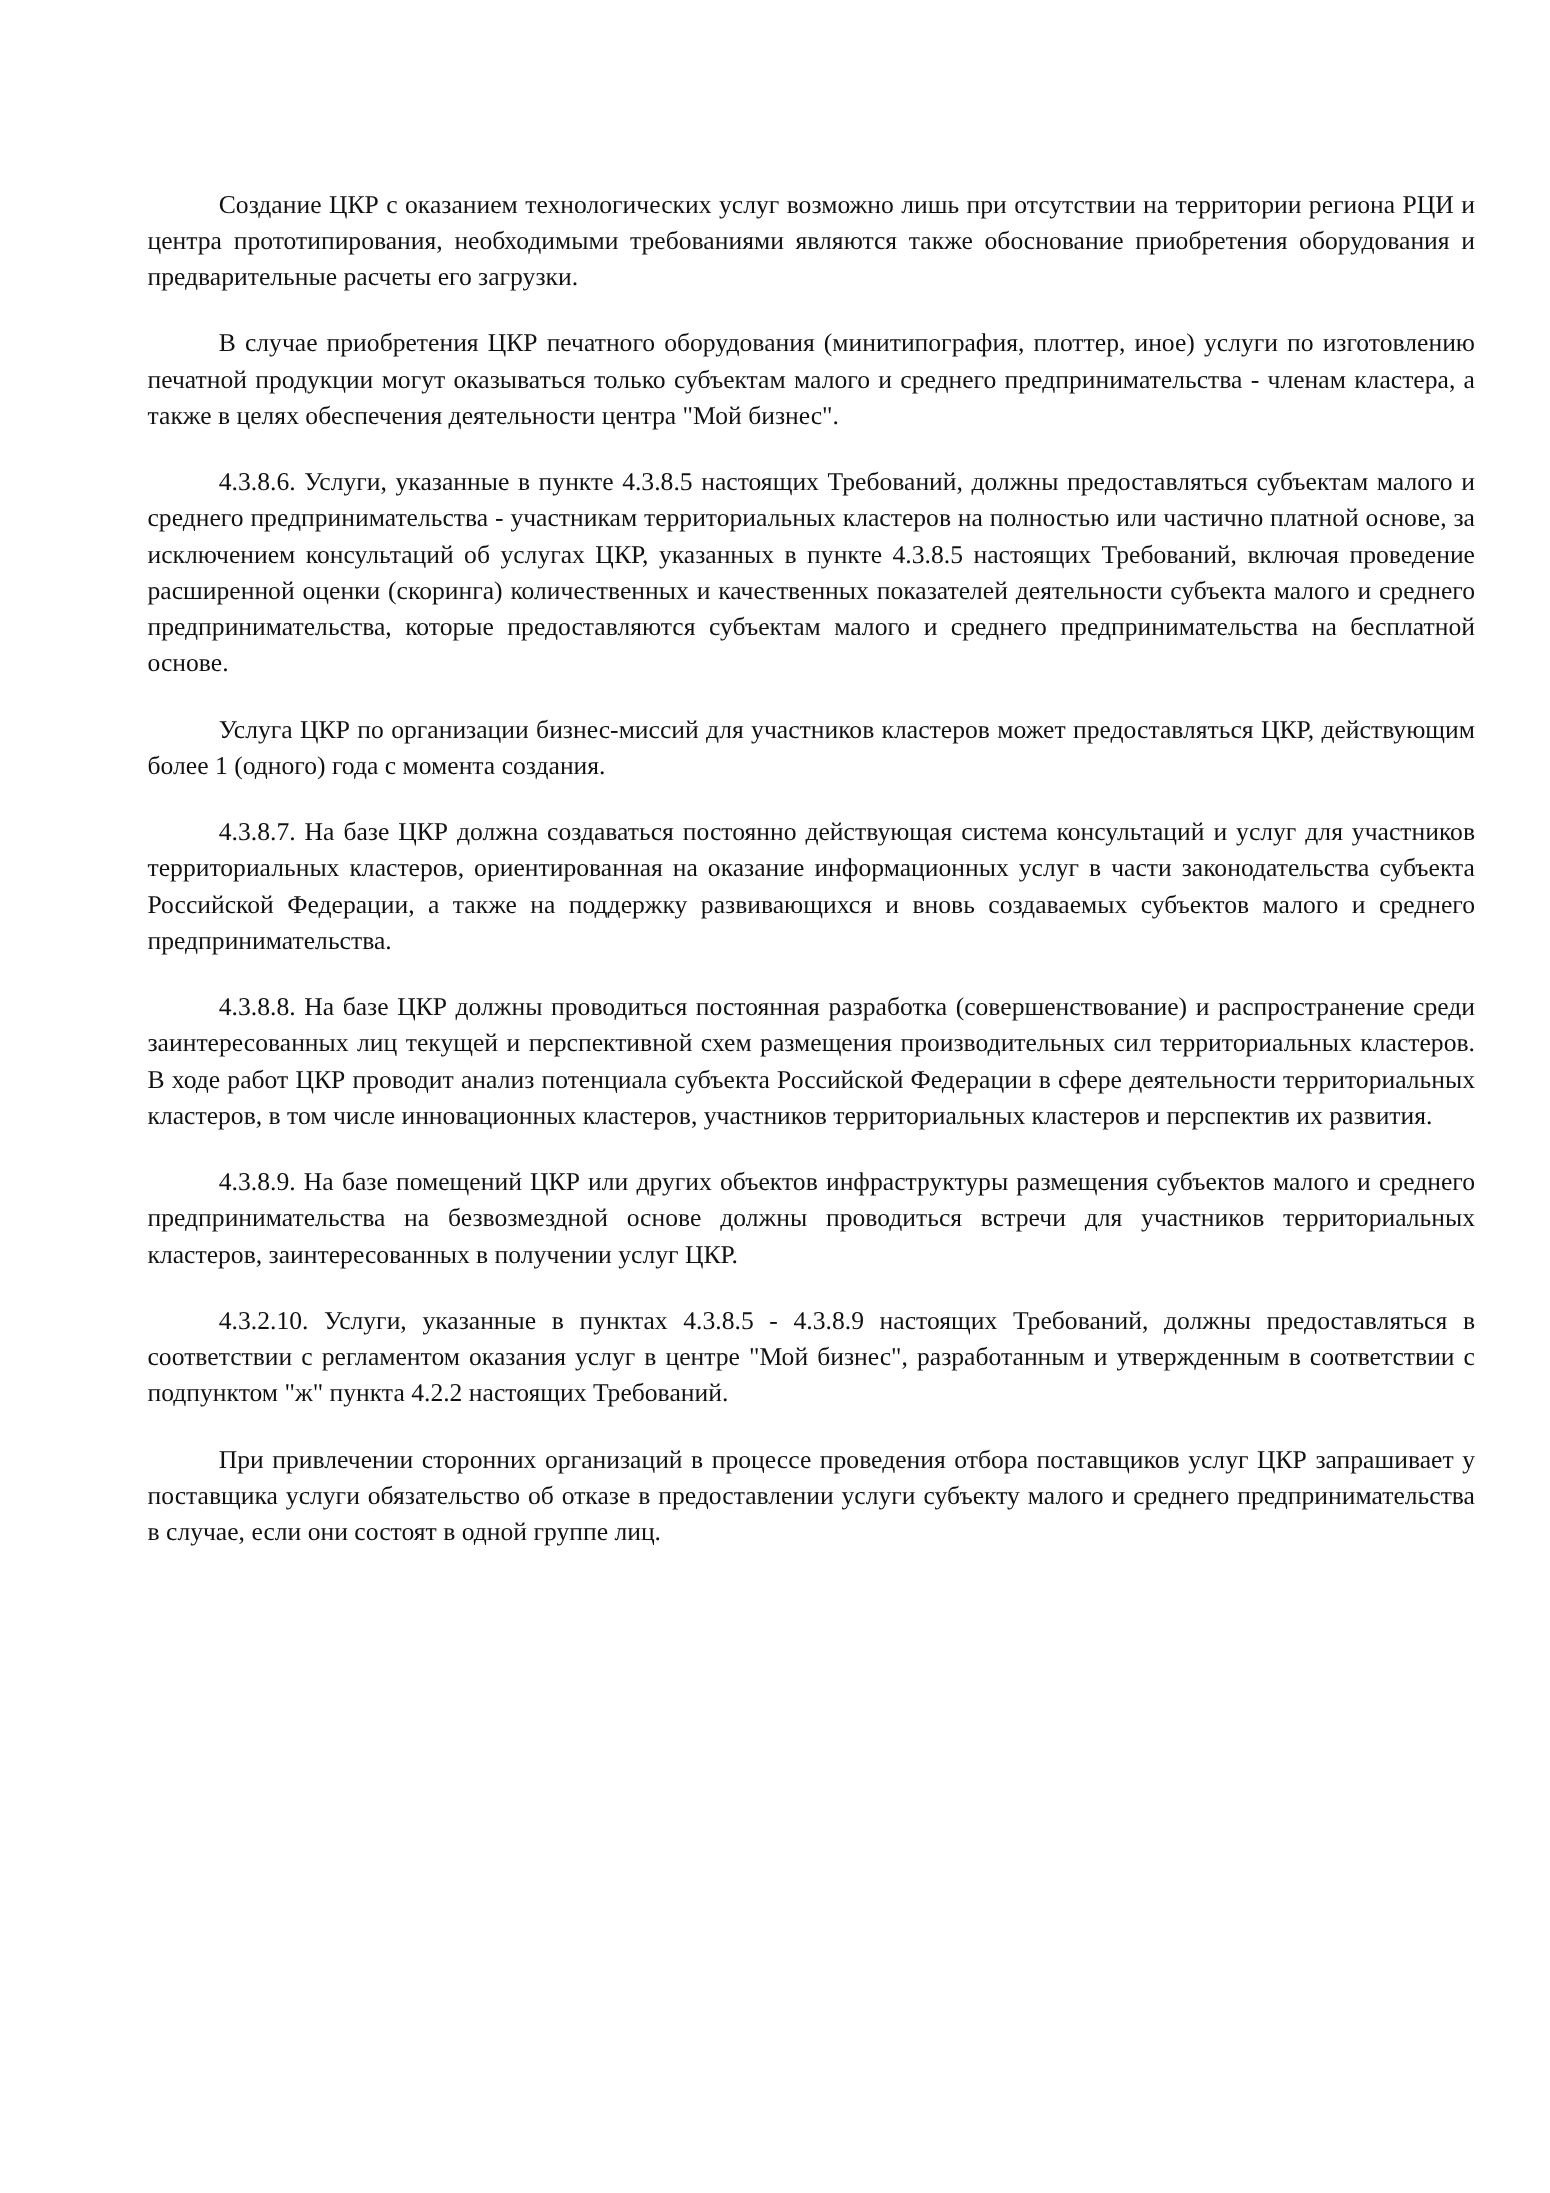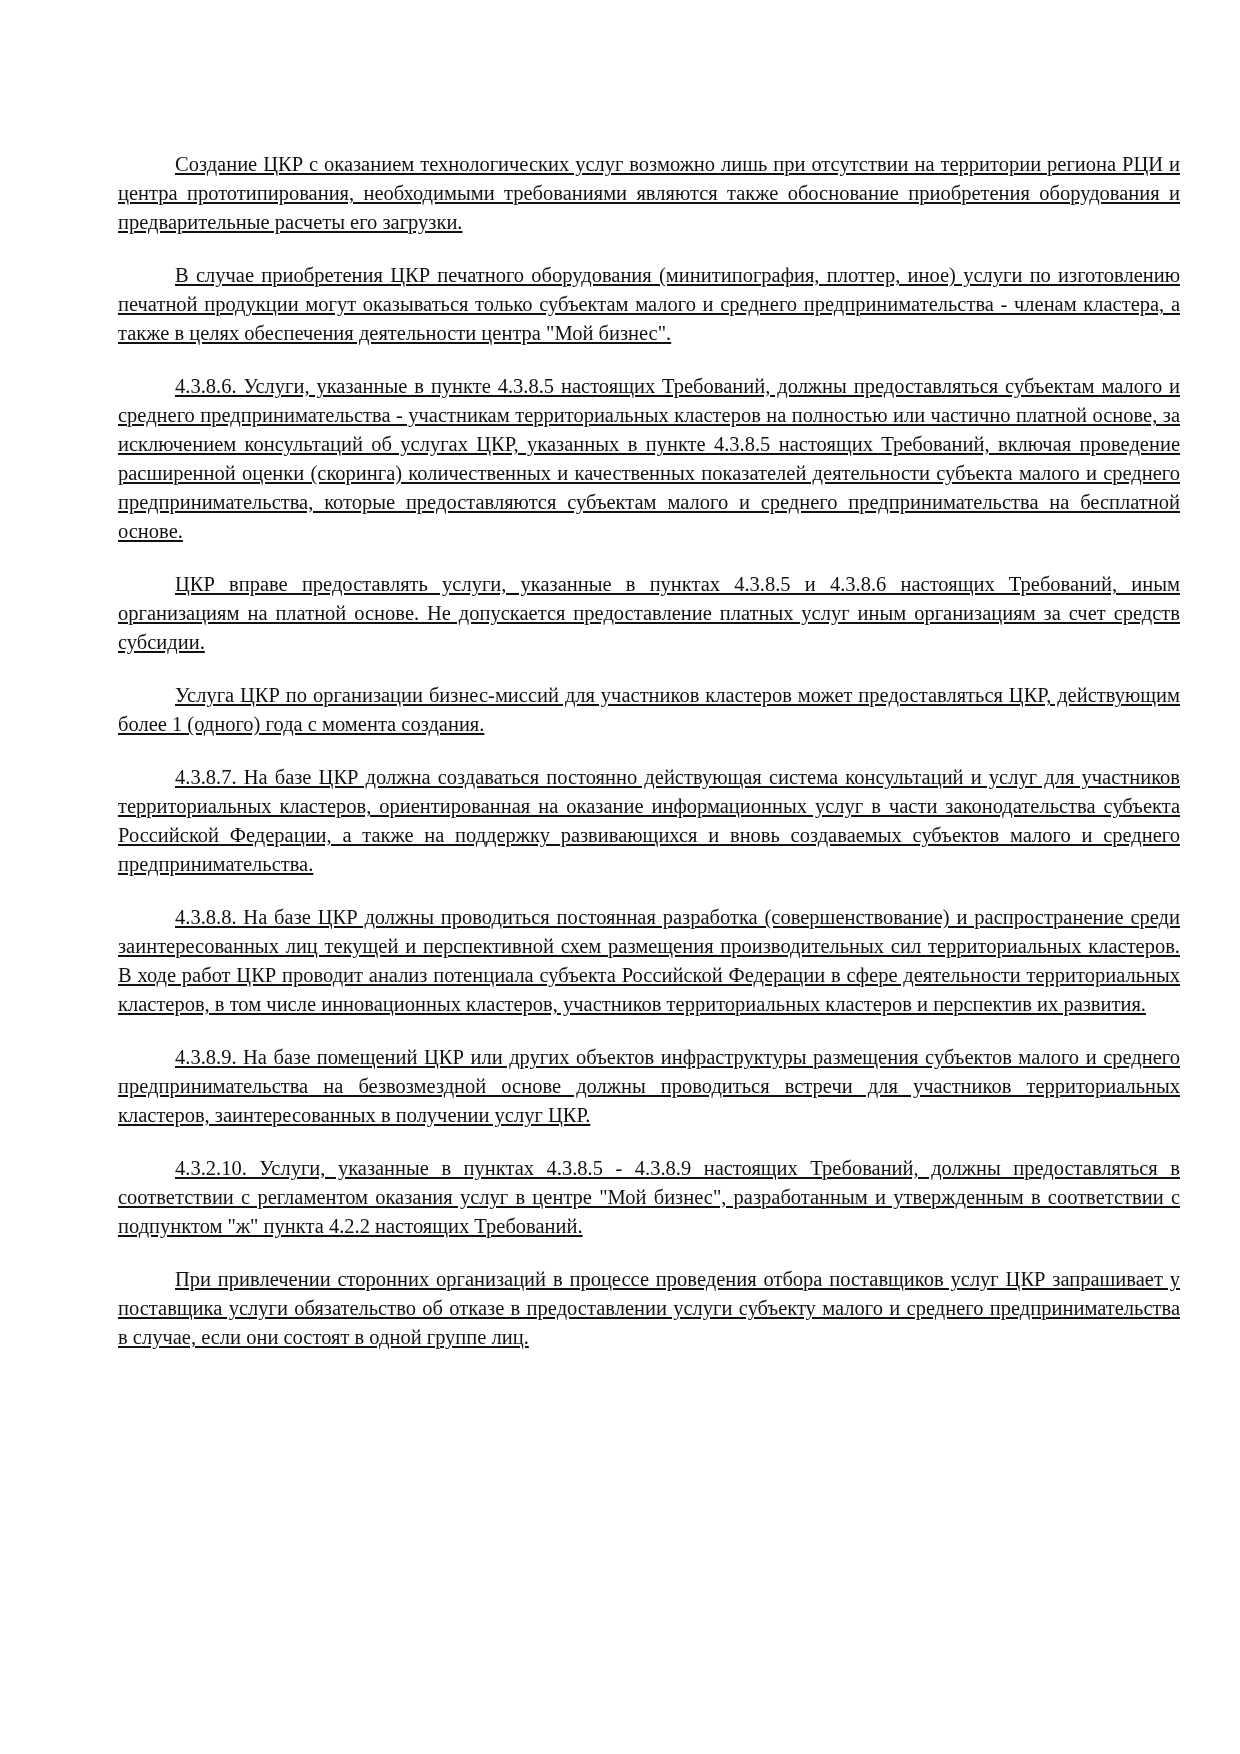--- a/index.html
+++ b/index.html
@@ -11,30 +11,28 @@
     width: 1062px;
     font-family: "Liberation Serif", "DejaVu Serif", serif;
     font-size: 20.5px;
     line-height: 29px;
     color: #111111;
   }
   .page p {
     margin: 0 0 24px 0;
     text-indent: 57px;
     text-align: justify;
-    text-decoration: underline;
   }
 </style>
 </head>
 <body>
 
 <div class="page">
   <p>Создание ЦКР с оказанием технологических услуг возможно лишь при отсутствии на территории региона РЦИ и центра прототипирования, необходимыми требованиями являются также обоснование приобретения оборудования и предварительные расчеты его загрузки.</p>
   <p>В случае приобретения ЦКР печатного оборудования (минитипография, плоттер, иное) услуги по изготовлению печатной продукции могут оказываться только субъектам малого и среднего предпринимательства - членам кластера, а также в целях обеспечения деятельности центра "Мой бизнес".</p>
   <p>4.3.8.6. Услуги, указанные в пункте 4.3.8.5 настоящих Требований, должны предоставляться субъектам малого и среднего предпринимательства - участникам территориальных кластеров на полностью или частично платной основе, за исключением консультаций об услугах ЦКР, указанных в пункте 4.3.8.5 настоящих Требований, включая проведение расширенной оценки (скоринга) количественных и качественных показателей деятельности субъекта малого и среднего предпринимательства, которые предоставляются субъектам малого и среднего предпринимательства на бесплатной основе.</p>
-  <p>ЦКР вправе предоставлять услуги, указанные в пунктах 4.3.8.5 и 4.3.8.6 настоящих Требований, иным организациям на платной основе. Не допускается предоставление платных услуг иным организациям за счет средств субсидии.</p>
   <p>Услуга ЦКР по организации бизнес-миссий для участников кластеров может предоставляться ЦКР, действующим более 1 (одного) года с момента создания.</p>
   <p>4.3.8.7. На базе ЦКР должна создаваться постоянно действующая система консультаций и услуг для участников территориальных кластеров, ориентированная на оказание информационных услуг в части законодательства субъекта Российской Федерации, а также на поддержку развивающихся и вновь создаваемых субъектов малого и среднего предпринимательства.</p>
   <p>4.3.8.8. На базе ЦКР должны проводиться постоянная разработка (совершенствование) и распространение среди заинтересованных лиц текущей и перспективной схем размещения производительных сил территориальных кластеров. В ходе работ ЦКР проводит анализ потенциала субъекта Российской Федерации в сфере деятельности территориальных кластеров, в том числе инновационных кластеров, участников территориальных кластеров и перспектив их развития.</p>
   <p>4.3.8.9. На базе помещений ЦКР или других объектов инфраструктуры размещения субъектов малого и среднего предпринимательства на безвозмездной основе должны проводиться встречи для участников территориальных кластеров, заинтересованных в получении услуг ЦКР.</p>
   <p>4.3.2.10. Услуги, указанные в пунктах 4.3.8.5 - 4.3.8.9 настоящих Требований, должны предоставляться в соответствии с регламентом оказания услуг в центре "Мой бизнес", разработанным и утвержденным в соответствии с подпунктом "ж" пункта 4.2.2 настоящих Требований.</p>
   <p>При привлечении сторонних организаций в процессе проведения отбора поставщиков услуг ЦКР запрашивает у поставщика услуги обязательство об отказе в предоставлении услуги субъекту малого и среднего предпринимательства в случае, если они состоят в одной группе лиц.</p>
 </div>
 
 </body></html>

